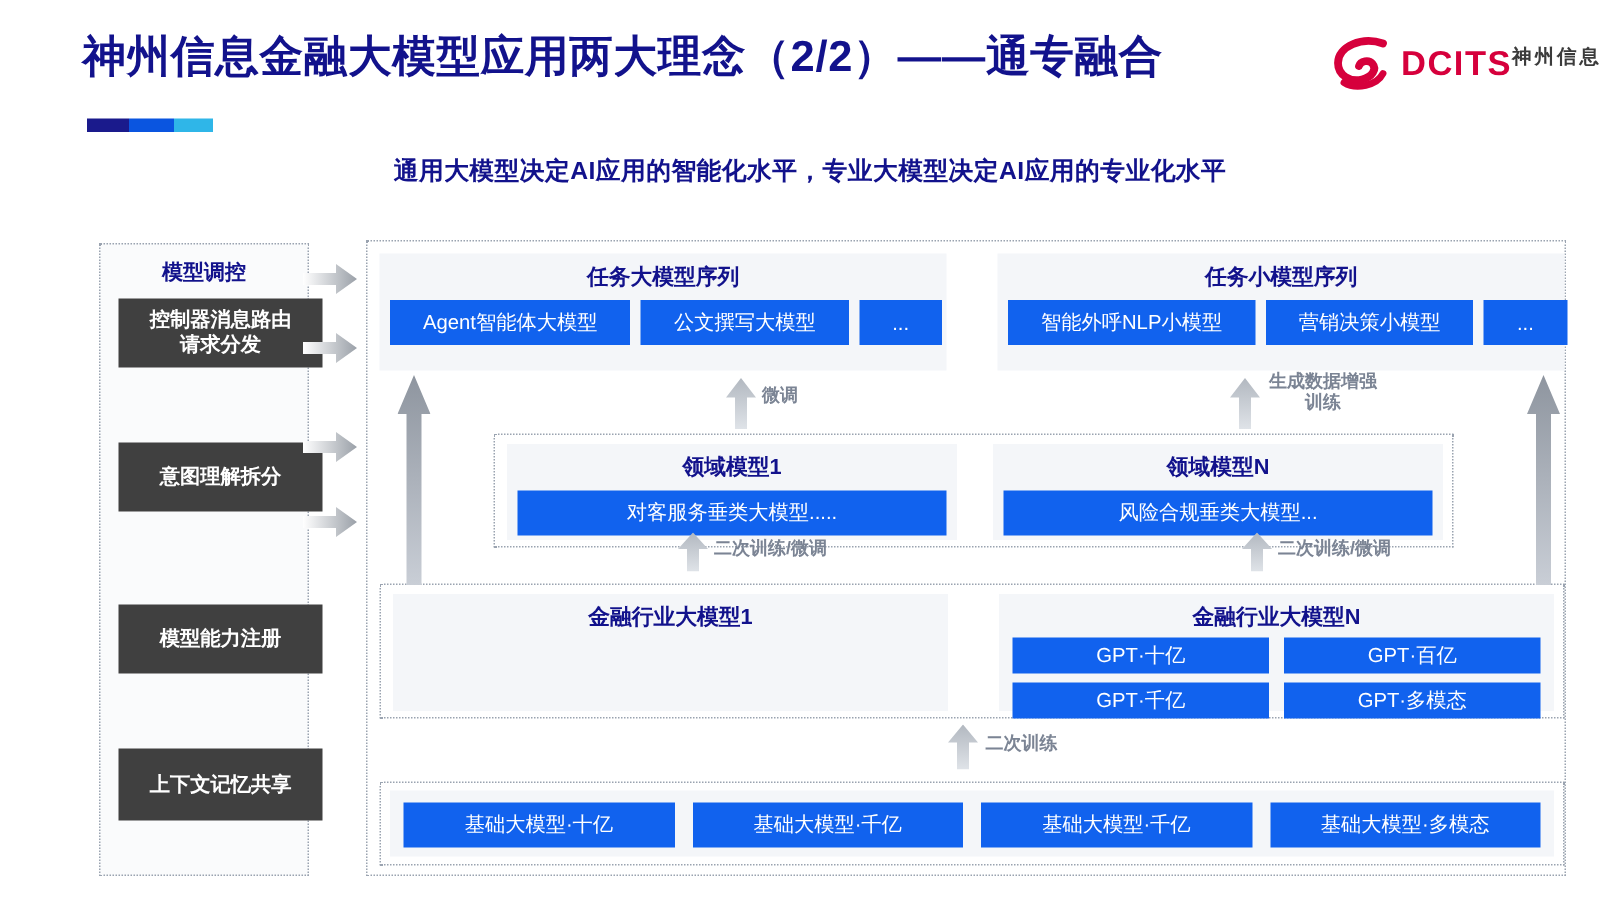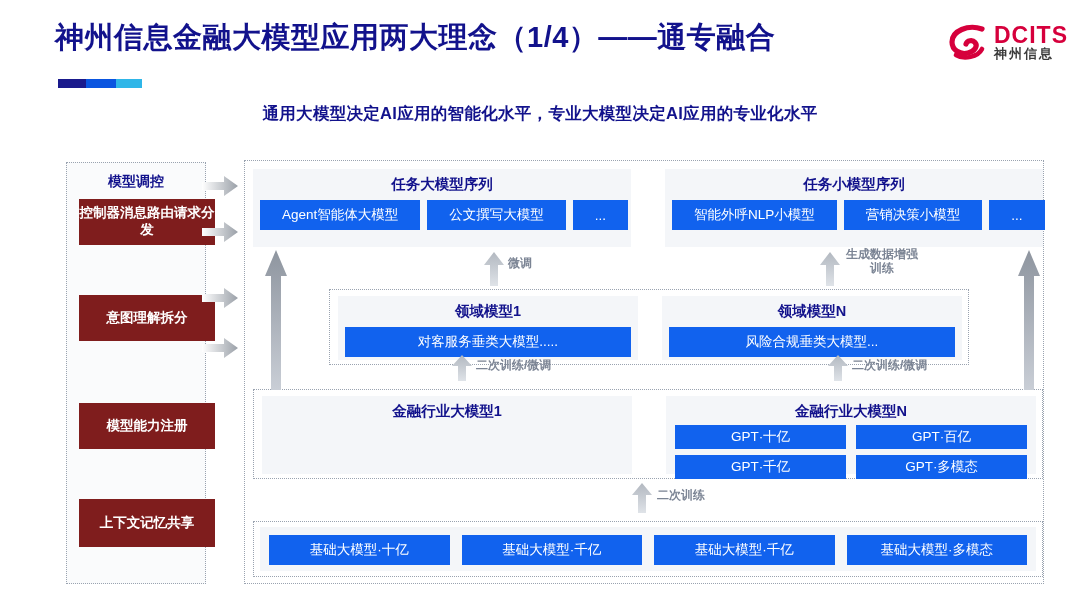--- a/index.html
+++ b/index.html
@@ -24,43 +24,43 @@
   .accent-bar i:nth-child(3) { width: 26px; background: #2fb6e8; }
 
   .subtitle {
     position: absolute; left: 0; right: 0; top: 103px; text-align: center;
     font-size: 16.5px; font-weight: bold; color: #12128c; letter-spacing: 0.3px;
   }
 
   
   .logo { position: absolute; right: 12px; top: 22px; display: flex; align-items: center; gap: 6px; }
   .logo-mark { width: 40px; height: 40px; }
-  .logo-text { display: flex; flex-direction: column; line-height: 1; }
+  .logo-text { display: flex; flex-direction: row; line-height: 1; }
   .logo-en { font-size: 23px; font-weight: bold; color: #d6003c; letter-spacing: 1px; }
   .logo-cn { font-size: 13px; font-weight: bold; color: #3b3b3b; letter-spacing: 2px; margin-top: 0; }
 
   
   .diagram { position: absolute; left: 0; top: 0; width: 1080px; height: 608px; }
 
   .dotted { border: 1px dotted #9aa3b0; }
 
   
   .sidebar {
     position: absolute; left: 66px; top: 162px; width: 140px; height: 422px;
     background: #fafbfc;
   }
   .sidebar-title {
     position: absolute; left: 0; right: 0; top: 10px; text-align: center;
     font-size: 14px; font-weight: bold; color: #12128c;
   }
   .sb-box {
     position: absolute; left: 12px; width: 136px;
-    background: #7f1d1d; color: #fff; font-size: 13.5px; font-weight: bold;
+    background: #404040; color: #fff; font-size: 13.5px; font-weight: bold;
     display: flex; align-items: center; justify-content: center; text-align: center;
-    line-height: 1.25; padding: 2px 0;
+    line-height: 1.25; padding: 2px 20px;
   }
   .sb-0 { top: 36px;  height: 46px; }
   .sb-1 { top: 132px; height: 46px; }
   .sb-2 { top: 240px; height: 46px; }
   .sb-3 { top: 336px; height: 48px; }
 
   
   .rarrow { position: absolute; width: 36px; height: 20px; }
 
   
@@ -112,21 +112,21 @@
   .alabel {
     position: absolute; font-size: 12px; font-weight: bold; color: #7b8494;
     line-height: 1.15; white-space: pre-line;
   }
 </style>
 </head>
 <body>
 
 <div class="slide">
 
-  <div class="title">神州信息金融大模型应用两大理念（1/4）——通专融合</div>
+  <div class="title">神州信息金融大模型应用两大理念（2/2）——通专融合</div>
   <div class="accent-bar">
     <i></i>
     <i></i>
     <i></i>
   </div>
   <div class="subtitle">通用大模型决定AI应用的智能化水平，专业大模型决定AI应用的专业化水平</div>
 
   <div class="logo">
     <svg class="logo-mark" viewBox="0 0 40 40">
       <path d="M34 7 C20 2 4 9 4 20 C4 28 12 33 20 31 C27 29.3 30 24 27 20.5 C24.5 17.5 19 18.5 18 22" fill="none" stroke="#d6003c" stroke-width="5.2" stroke-linecap="round"></path>

